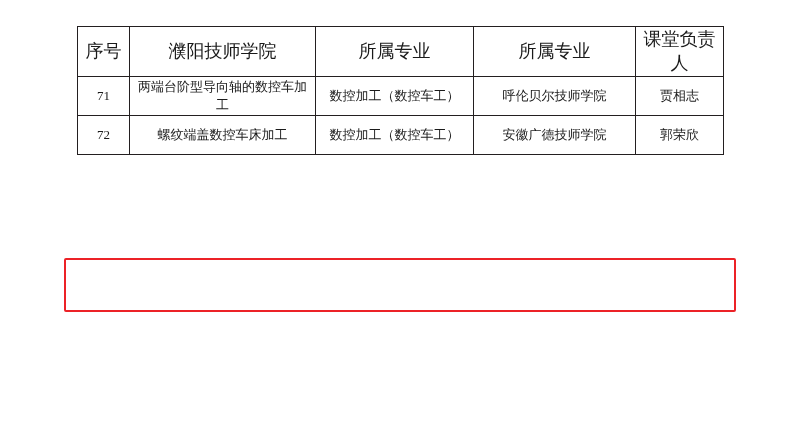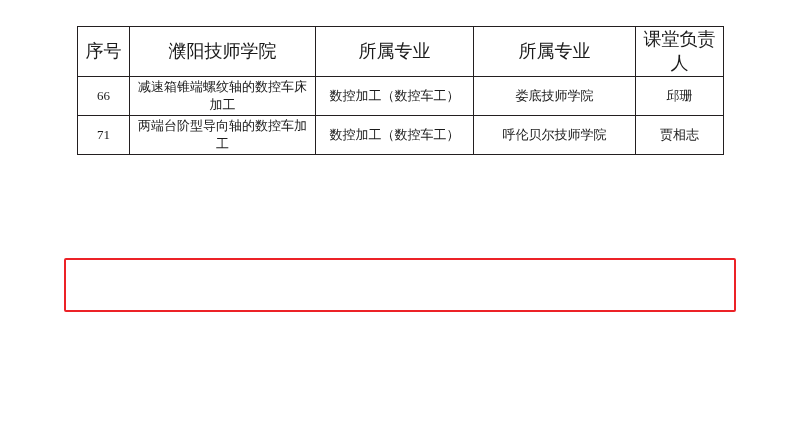--- a/index.html
+++ b/index.html
@@ -93,32 +93,32 @@
         <tr>
           <td>序号</td>
           <td>濮阳技师学院</td>
           <td>所属专业</td>
           <td>所属专业</td>
           <td>课堂负责人</td>
         </tr>
       </thead>
       <tbody>
         <tr>
-          <td>66</td>
-          <td class="cell-name">减速箱锥端螺纹轴的数控车床加工</td>
-          <td>数控加工（数控车工）</td>
-          <td>娄底技师学院</td>
-          <td>邱珊</td>
-        </tr>
-        <tr>
           <td>71</td>
           <td class="cell-name">两端台阶型导向轴的数控车加工</td>
           <td>数控加工（数控车工）</td>
           <td>呼伦贝尔技师学院</td>
           <td>贾相志</td>
+        </tr>
+        <tr>
+          <td>72</td>
+          <td class="cell-name">螺纹端盖数控车床加工</td>
+          <td>数控加工（数控车工）</td>
+          <td>安徽广德技师学院</td>
+          <td>郭荣欣</td>
         </tr>
       </tbody>
     </table>
   </div>
 
   <div class="highlight-box" style="border-color: rgb(236, 34, 39);"></div>
 
 </div>
 
 </body></html>

